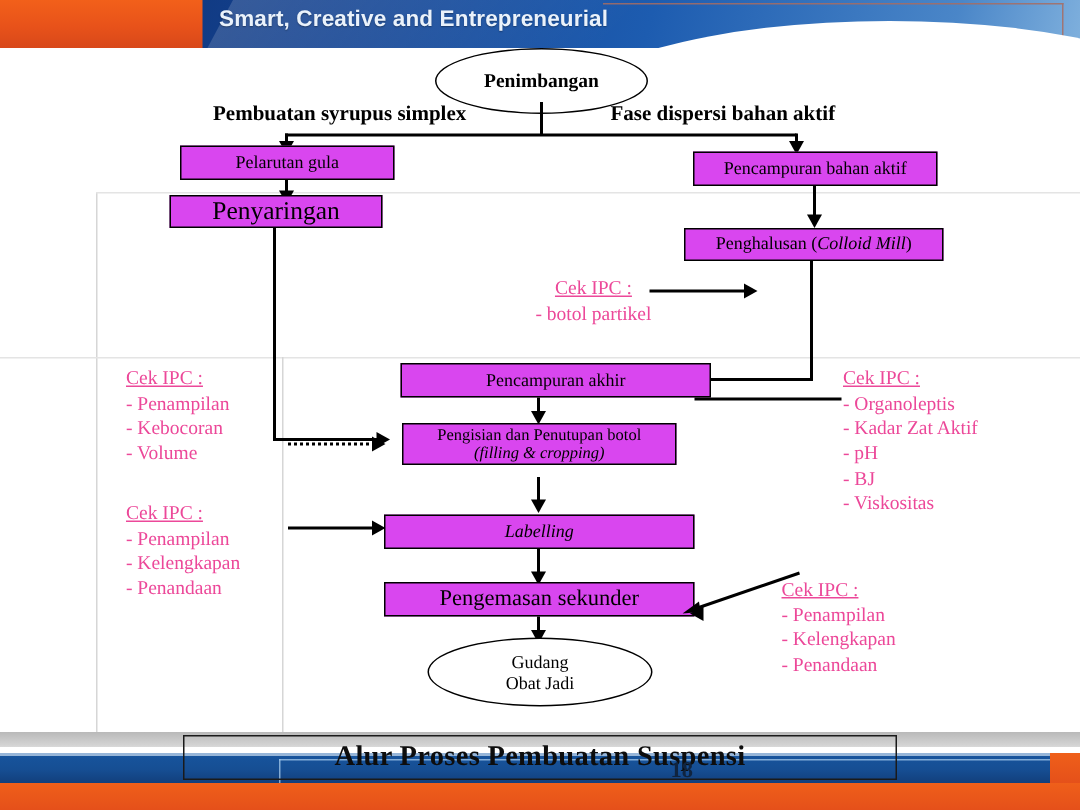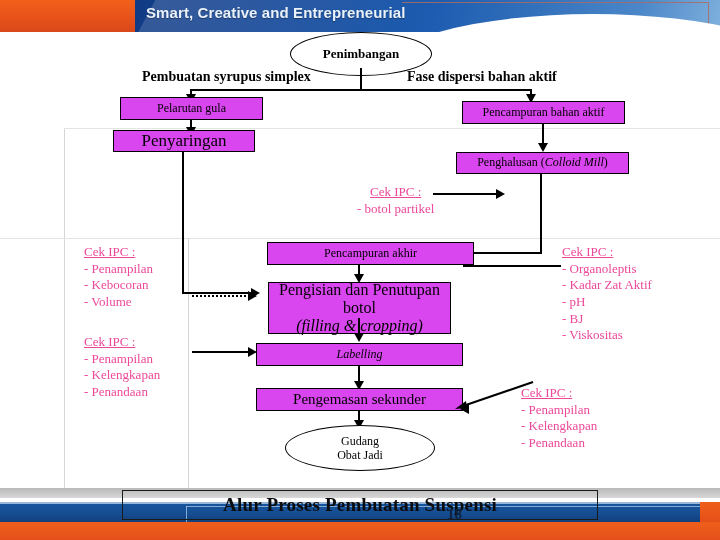--- a/index.html
+++ b/index.html
@@ -230,21 +230,21 @@
   <div class="ln hln" style="left:192px;top:351px;width:58px;"></div>
   <div class="arrow-r" style="left:248px;top:347px;"></div>
 
   <div class="node" style="left:256px;top:242px;width:207px;height:23px;font-size:12px;margin-left:11px;">
     <span>Pencampuran akhir</span>
   </div>
 
   <div class="ln vln" style="left:358px;top:265px;height:13px;"></div>
   <div class="arrow-d" style="left:354px;top:274px;"></div>
 
-  <div class="node" style="left:268px;top:282px;width:183px;height:52px;font-size:16px;">
+  <div class="node" style="left:268px;top:282px;width:183px;height:28px;font-size:11px;">
     <span>Pengisian dan Penutupan botol</span>
     <span class="ital">(filling &amp; cropping)</span>
   </div>
 
   <div class="ln vln" style="left:358px;top:318px;height:17px;"></div>
   <div class="arrow-d" style="left:354px;top:333px;"></div>
 
   <div class="node" style="left:256px;top:343px;width:207px;height:23px;font-size:12px;">
     <span class="ital">Labelling</span>
   </div>

